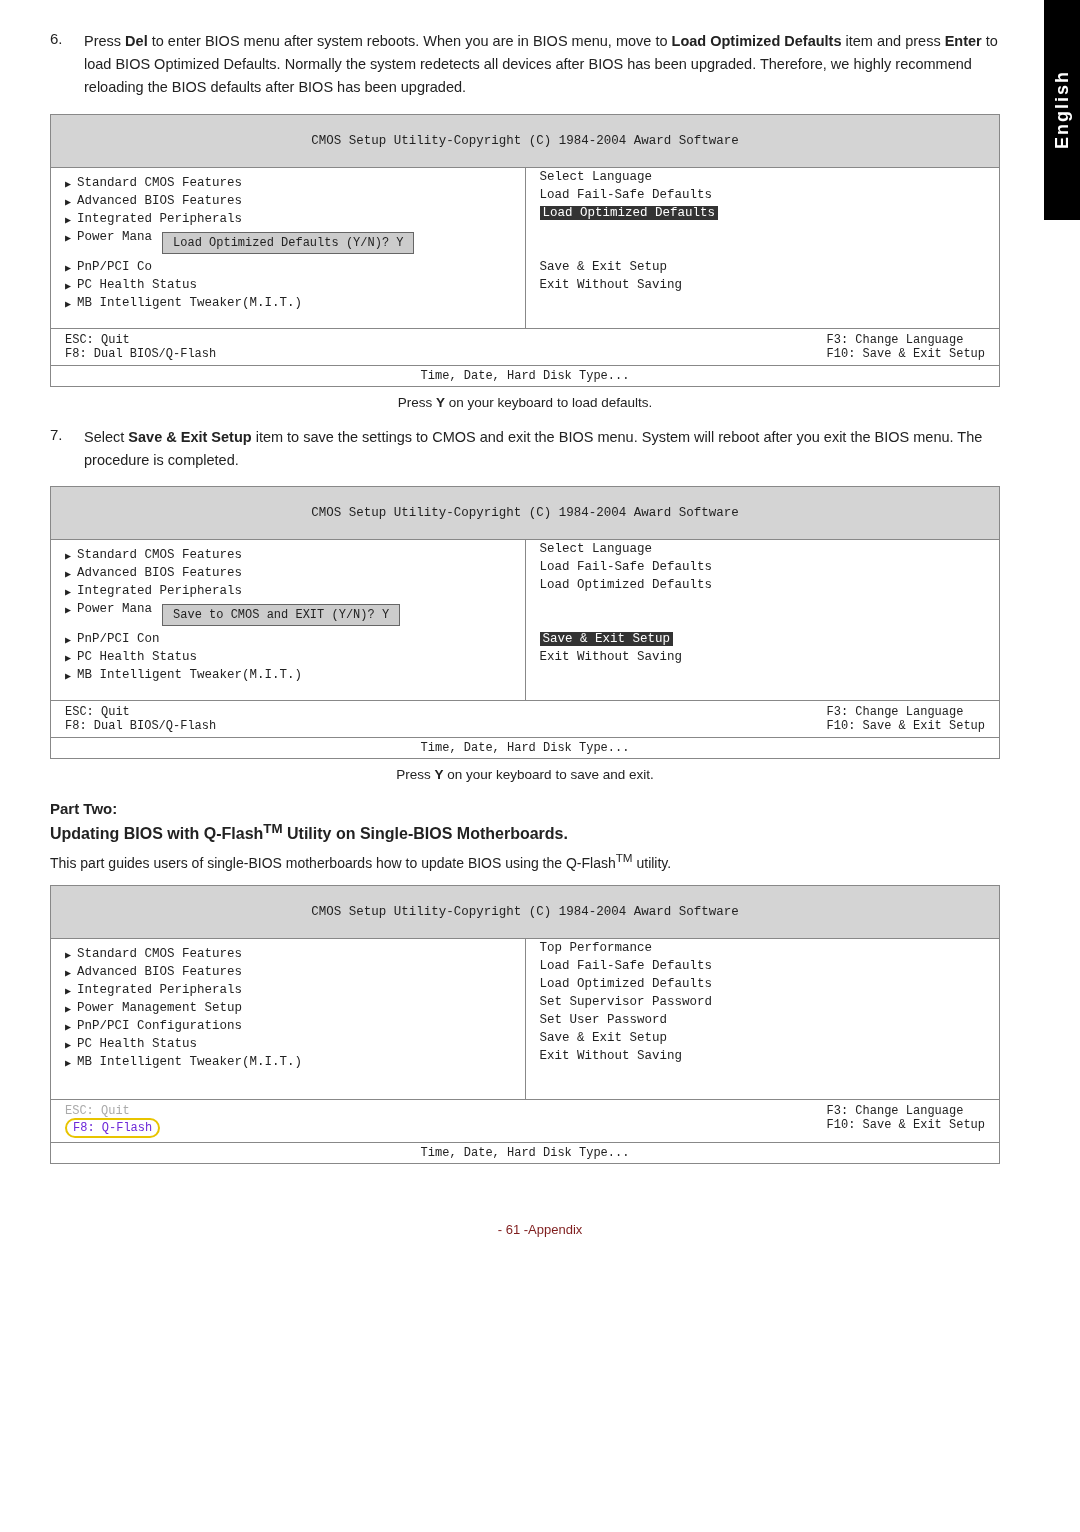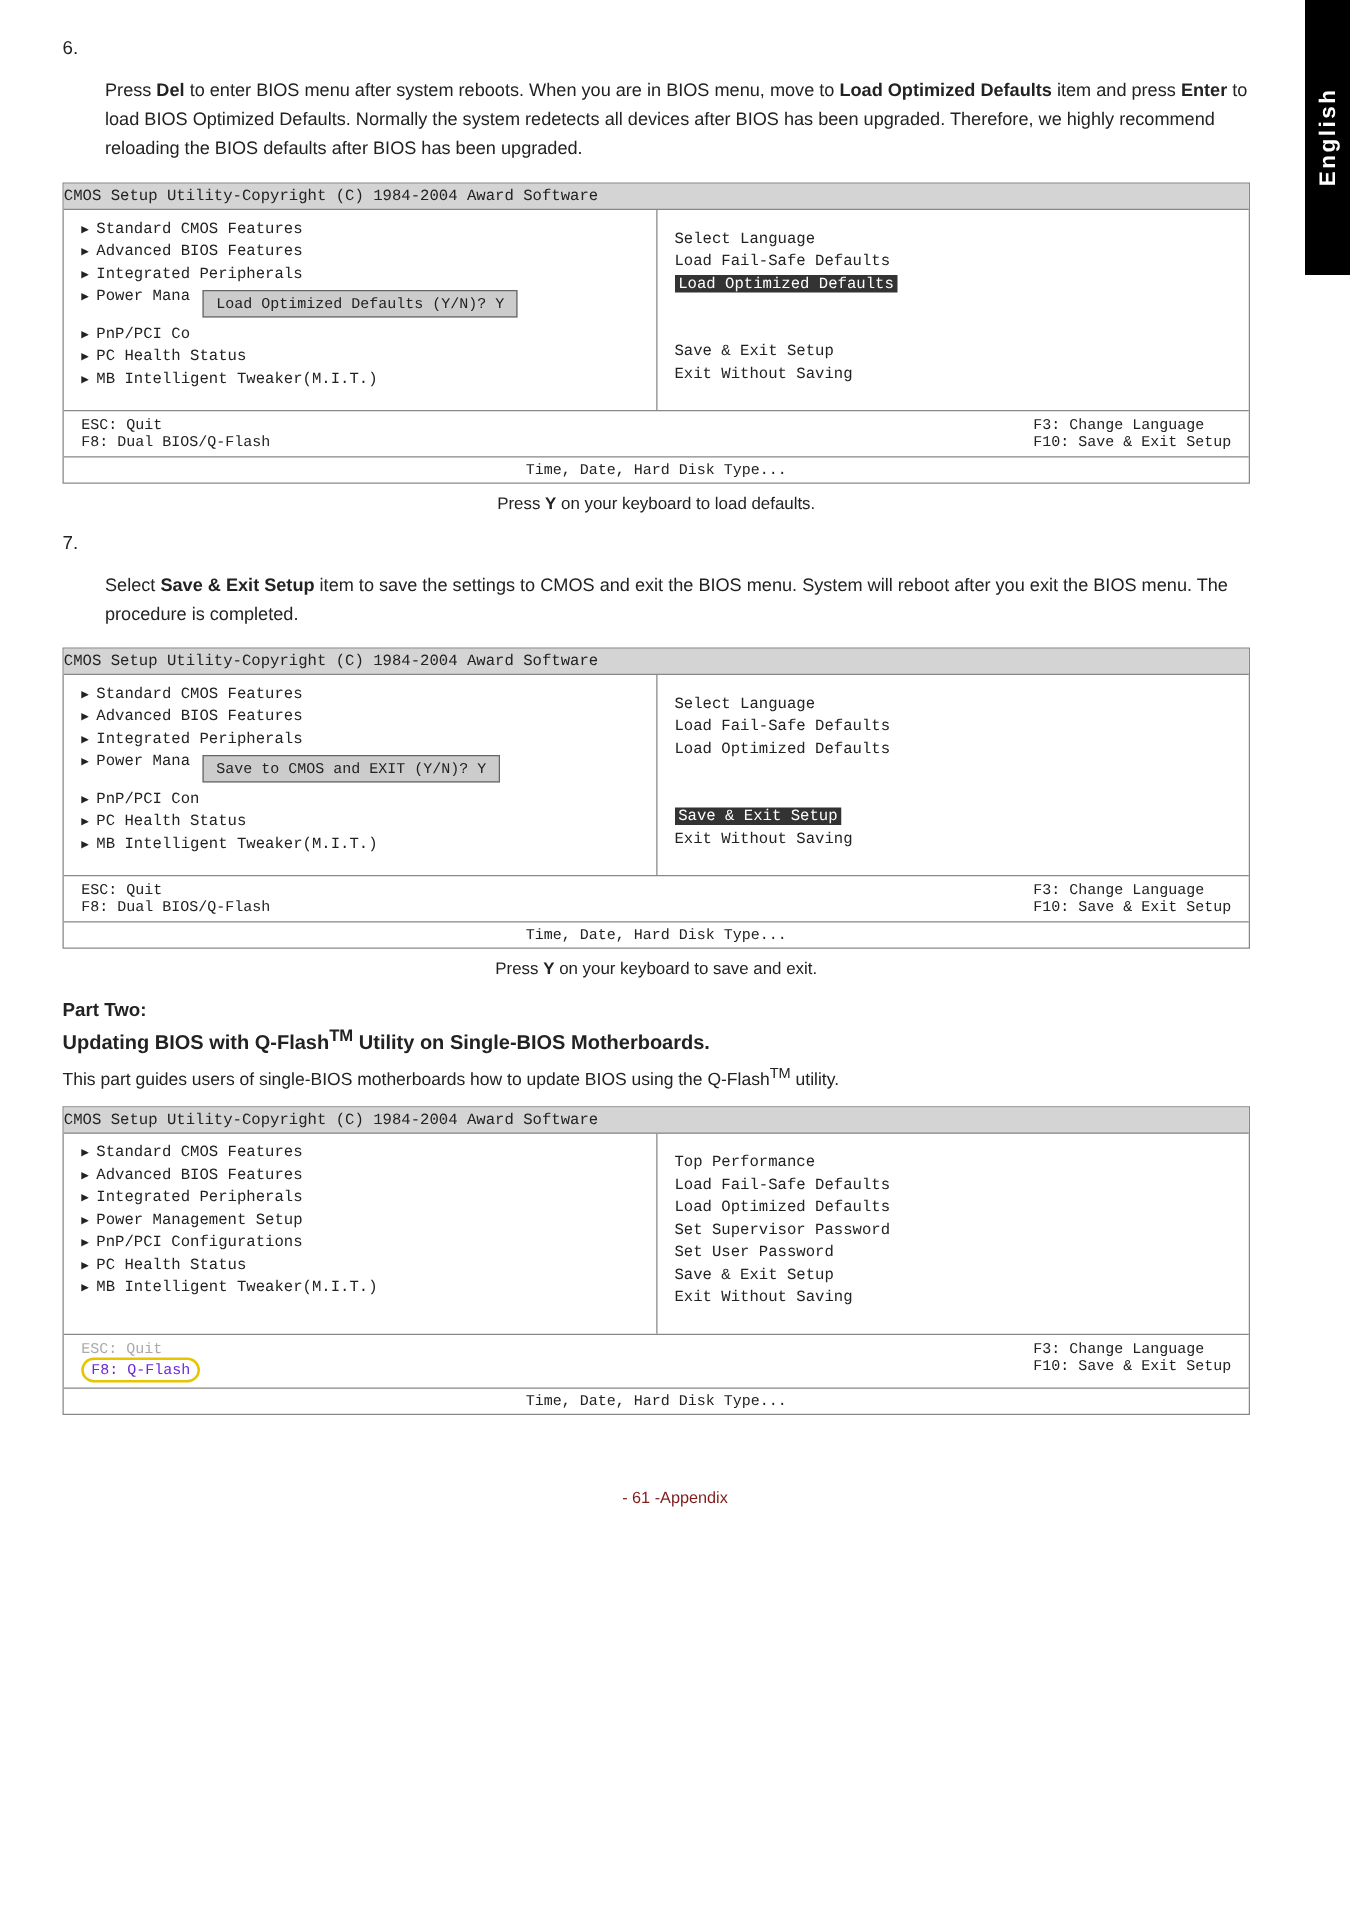--- a/index.html
+++ b/index.html
@@ -47,53 +47,53 @@
       gap: 10px;
       margin-bottom: 14px;
     }
     .step-num {
       min-width: 24px;
       font-size: 15px;
     }
     .step-text {
       font-size: 14.5px;
       line-height: 1.6;
-      margin-top: 32px;
     }
     .step-text b {
       font-weight: bold;
     }
 
     
     .bios-box {
       border: 1.5px solid #888;
       margin: 14px 0 8px 0;
       background: #fff;
       font-family: 'Courier New', monospace;
       font-size: 12.5px;
     }
     .bios-title {
+      text-align: center;
       background: #d4d4d4;
       border-bottom: 1px solid #888;
-      padding: 3px 0;
+      padding: 19px 0;
       font-size: 12.5px;
       font-family: 'Courier New', monospace;
     }
     .bios-inner {
       display: flex;
       min-height: 160px;
     }
     .bios-left {
       flex: 1;
       padding: 8px 14px;
       border-right: 1px solid #888;
     }
     .bios-right {
       flex: 1;
-      padding: 16px 14px;
+      padding: 2px 14px;
     }
     .bios-row {
       display: flex;
       align-items: flex-start;
       gap: 6px;
       margin-bottom: 4px;
       font-size: 12.5px;
     }
     .bios-arrow {
       font-size: 10px;

